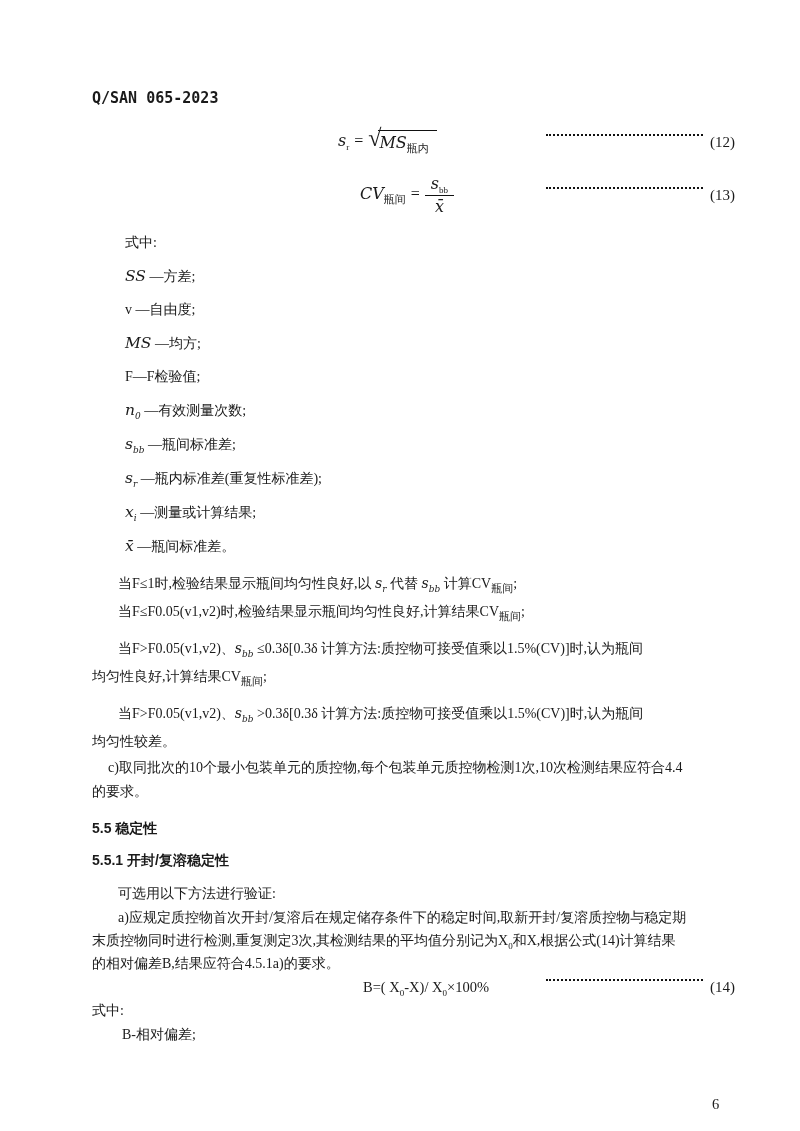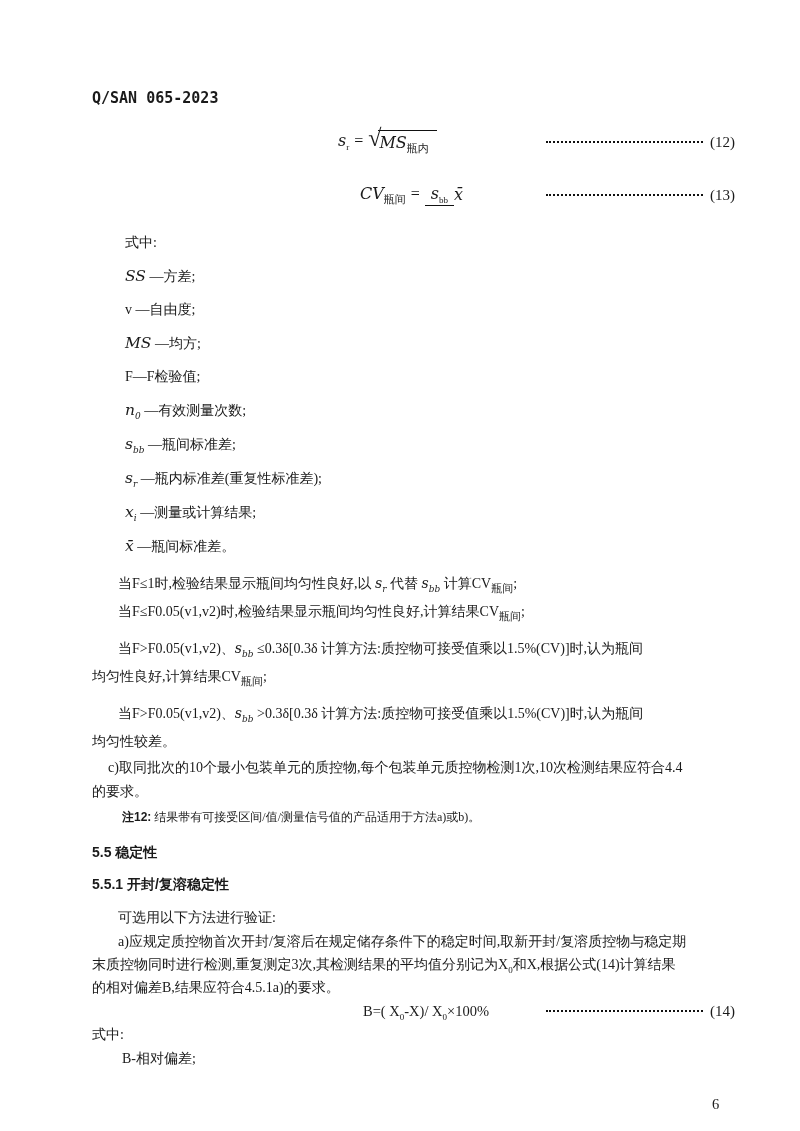--- a/index.html
+++ b/index.html
@@ -7,38 +7,38 @@
     width:800px;height:1131px;background:#ffffff;color:#1a1a1a;
     font-family:"Liberation Serif","DejaVu Serif",serif;
     font-size:14px;position:relative;overflow:hidden;
   }
   .page{position:relative;width:800px;height:1131px;box-sizing:border-box;
         padding:90px 65px 0 92px;}
   .header{ font-family:"DejaVu Sans Mono",monospace;
            font-weight:bold;font-size:15px;line-height:16px;}
   
   .eq-row{display:flex;align-items:center;}
-  .eq-right{display:flex;align-items:center;margin-left:auto;}
+  .eq-right{display:flex;align-items:flex-start;margin-left:auto;}
   .leader{width:157px;border-top:2.6px dotted #111;}
   .eq-num{font-size:15px;margin-left:7px;white-space:nowrap;}
   .eq12{margin-top:14px;height:44px;}
   .eq12 .eq-body{margin-left:246px;}
   .eq13{margin-top:5px;height:52px;}
   .eq13 .eq-body{margin-left:268px;}
   .eq14{height:24px;margin-top:0;}
   .eq14 .eq-body{margin-left:271px;font-size:14.5px;}
   .eq-body{flex:0 0 auto;font-size:16px;white-space:nowrap;}
   .mi{font-family:"DejaVu Serif",serif;font-style:italic;}
   sub.sb{font-size:9px;line-height:0;}
   sub.cjk-sub{font-size:11px;}
   .op{padding:0 5px;}
   .sqrt{display:inline-flex;align-items:stretch;vertical-align:middle;}
   .rad{font-size:24px;line-height:1;align-self:flex-start;transform:translateY(-4px);}
   .radicand{border-top:1.6px solid #111;padding:2px 8px 0 1px;margin-left:-3px;}
-  .frac{display:inline-flex;flex-direction:row;text-align:center;
+  .frac{display:inline-flex;flex-direction:column;text-align:center;
         vertical-align:middle;line-height:1.25;}
   .fnum{border-bottom:1.6px solid #111;padding:0 6px 1px;}
   .fden{padding-top:1px;}
   
   .line{line-height:28px;}
   .tight{line-height:24px;}
   .t23{line-height:23px;}
   .indent1{padding-left:33px;}
   .indent2{padding-left:26px;}
   .indent3{padding-left:16px;}
@@ -105,24 +105,20 @@
   <div class="line indent2 mt6"><span>当F≤1时,检验结果显示瓶间均匀性良好,以 </span><span class="mi">s<sub class="sb">r</sub></span><span> 代替 </span><span class="mi">s<sub class="sb">bb</sub></span><span> 计算CV<sub class="sb cjk-sub">瓶间</sub></span><span>;</span></div>
   <div class="line indent2"><span>当F≤F0.05(v1,v2)时,检验结果显示瓶间均匀性良好,计算结果CV<sub class="sb cjk-sub">瓶间</sub></span><span>;</span></div>
   <div class="line indent2 mt8"><span>当F&gt;F0.05(v1,v2)、</span><span class="mi">s<sub class="sb">bb</sub></span><span> ≤0.3δ[0.3δ 计算方法:质控物可接受值乘以1.5%(CV)]时,认为瓶间</span></div>
   <div class="line"><span>均匀性良好,计算结果CV<sub class="sb cjk-sub">瓶间</sub></span><span>;</span></div>
   <div class="line indent2 mt8"><span>当F&gt;F0.05(v1,v2)、</span><span class="mi">s<sub class="sb">bb</sub></span><span> &gt;0.3δ[0.3δ 计算方法:质控物可接受值乘以1.5%(CV)]时,认为瓶间</span></div>
   <div class="line"><span>均匀性较差。</span></div>
   <div class="line tight indent3"><span>c)取同批次的10个最小包装单元的质控物,每个包装单元质控物检测1次,10次检测结果应符合4.4</span></div>
   <div class="line tight"><span>的要求。</span></div>
 
   <div class="notes">
-    <div class="note">
-      <span class="note-label">注12:</span>
-      <span>结果带有可接受区间/值/测量信号值的产品适用于方法a)或b)。</span>
-    </div>
   </div>
 
   <div class="heading mt14">5.5 稳定性</div>
   <div class="heading mt12">5.5.1 开封/复溶稳定性</div>
 
   <div class="line tight indent2 mt12">可选用以下方法进行验证:</div>
   <div class="line t23 indent2">a)应规定质控物首次开封/复溶后在规定储存条件下的稳定时间,取新开封/复溶质控物与稳定期</div>
   <div class="line t23"><span>末质控物同时进行检测,重复测定3次,其检测结果的平均值分别记为X<sub class="sb">0</sub></span><span>和X,根据公式(14)计算结果</span></div>
   <div class="line t23">的相对偏差B,结果应符合4.5.1a)的要求。</div>
 

